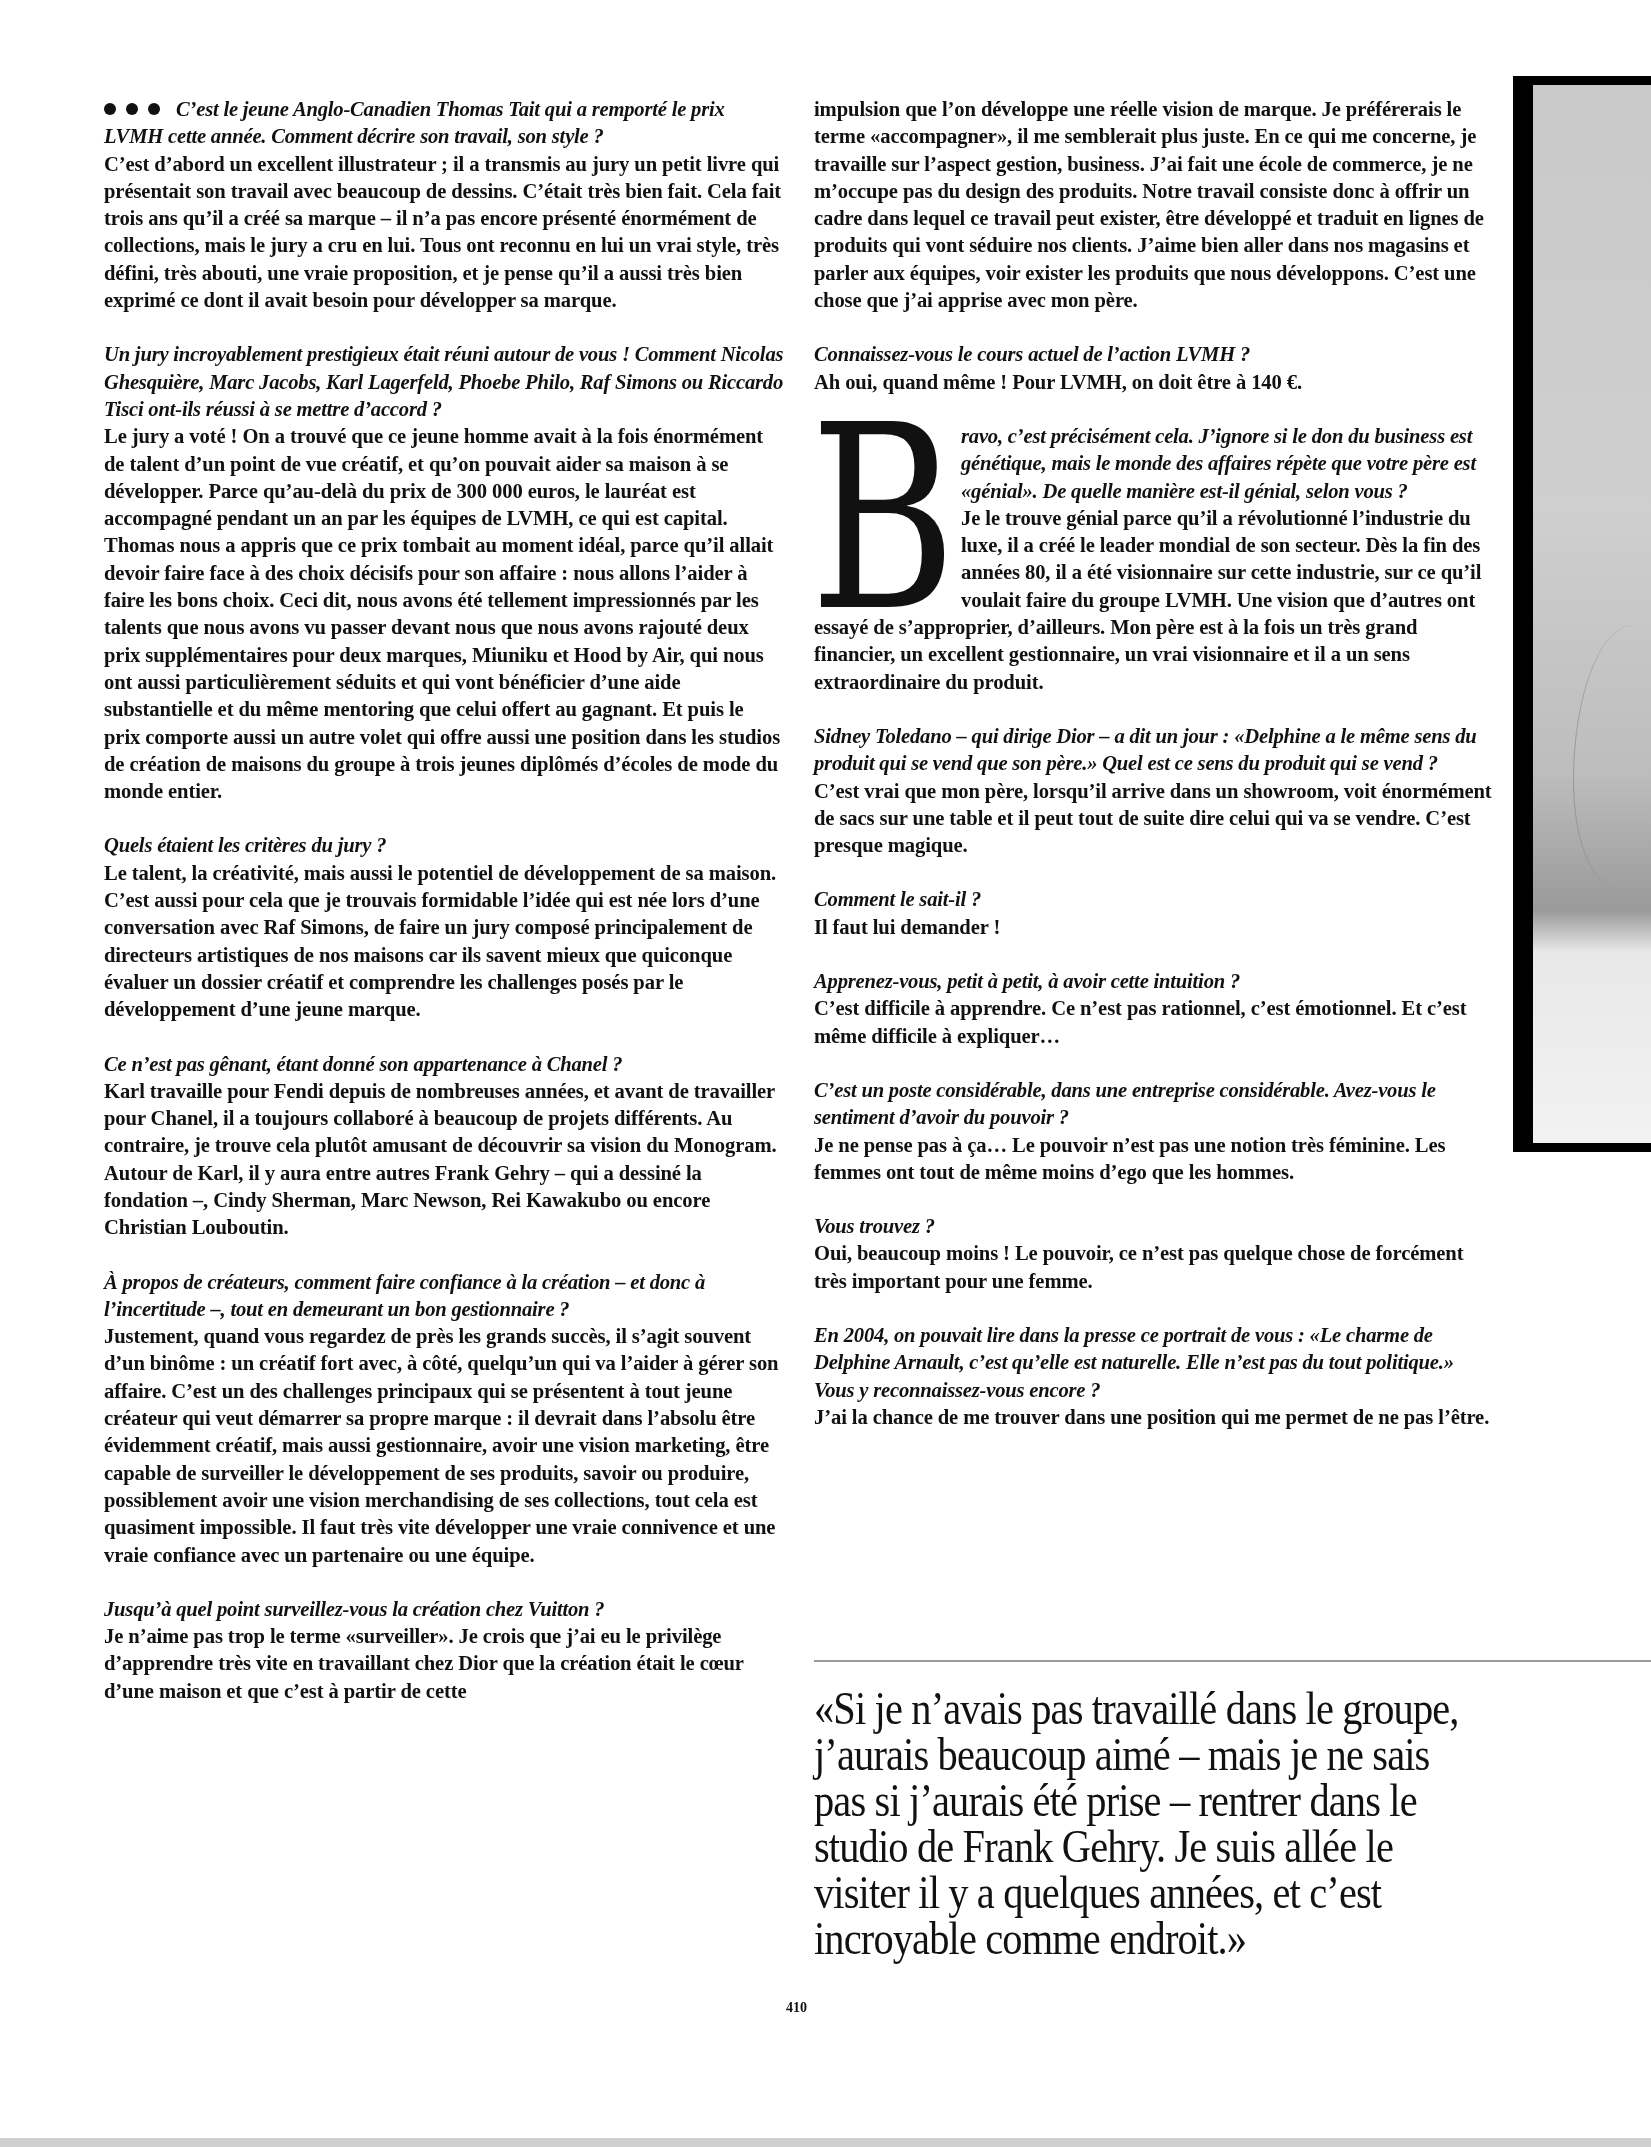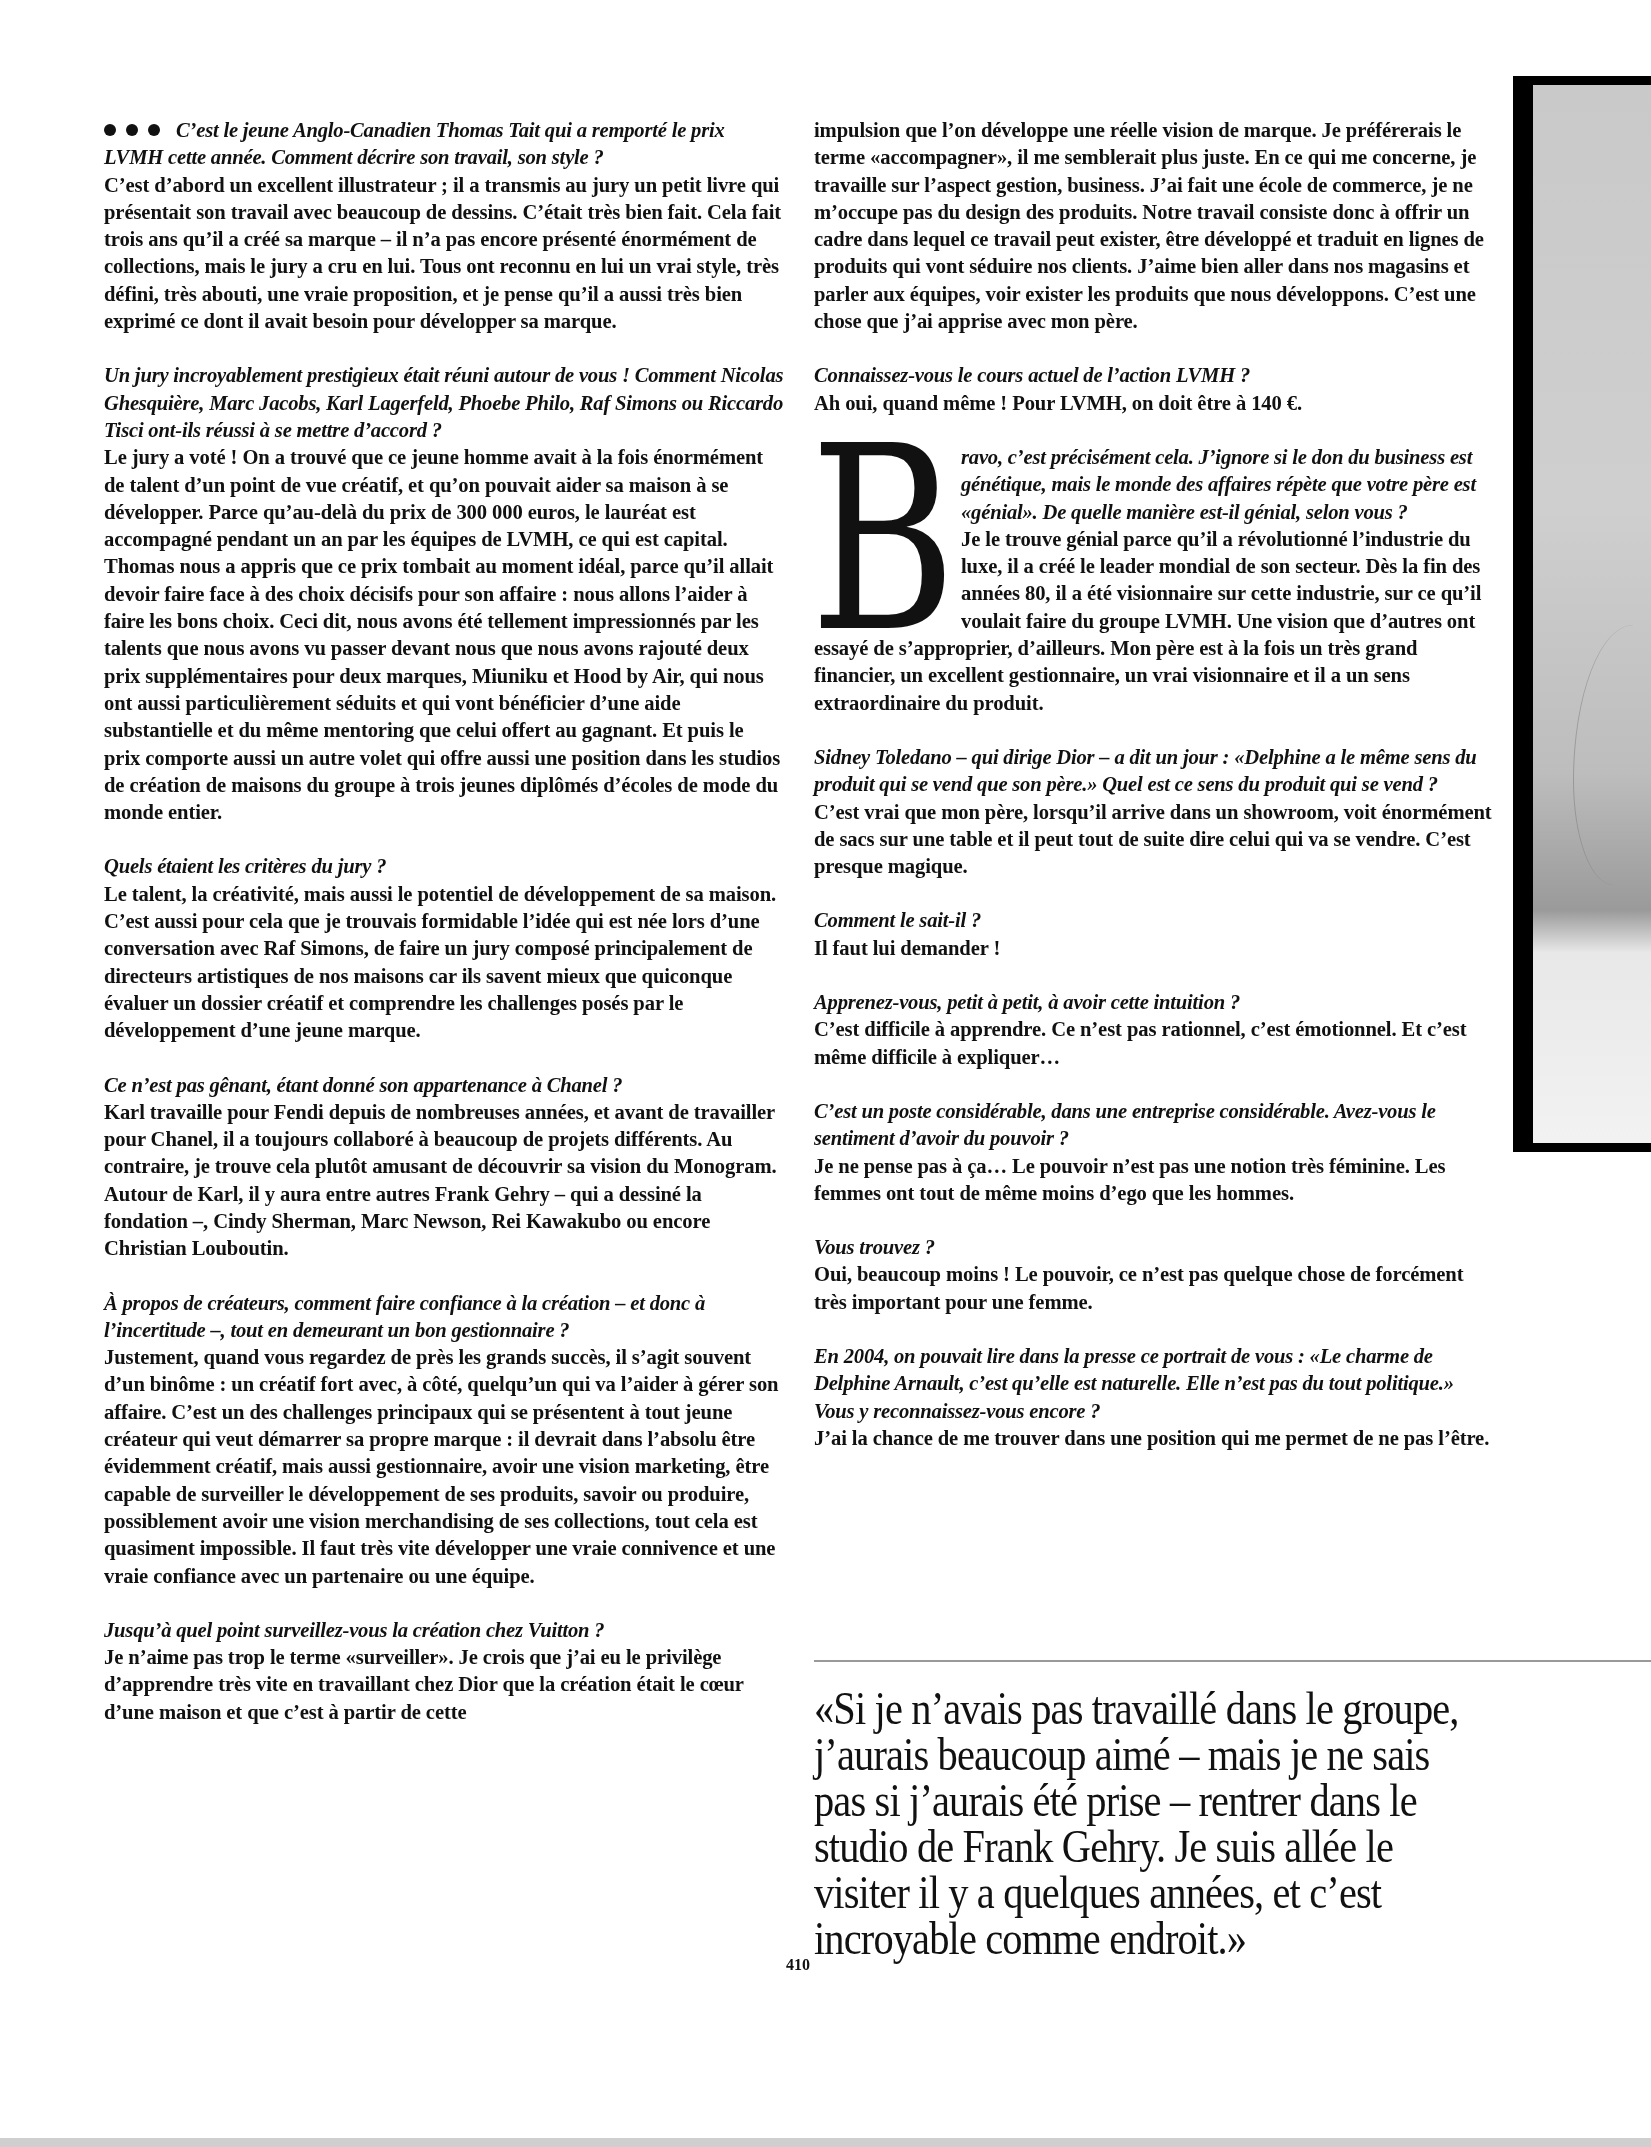--- a/index.html
+++ b/index.html
@@ -1,20 +1,20 @@
 <!DOCTYPE html>
 <html><head>
 <meta charset="utf-8">
 <style>
   html, body { margin: 0; padding: 0; }
   body {
     width: 1651px; height: 2147px; background: #ffffff; position: relative; overflow: hidden;
     font-family: "Liberation Serif", "DejaVu Serif", serif; color: #111;
   }
-  .col { position: absolute; top: 117px; width: 680px; font-size: 20.6px; line-height: 27.3px; }
+  .col { position: absolute; top: 96px; width: 680px; font-size: 20.6px; line-height: 27.3px; }
   .col-left { left: 104px; }
   .col-right { left: 814px; }
   .block { margin: 0 0 27px 0; }
   .q { font-style: italic; font-weight: bold; letter-spacing: -0.2px; display: block; }
   .a { display: block; letter-spacing: -0.1px; font-weight: bold; }
   .dots { display: inline-block; margin-right: 6px; }
   .dot { display: inline-block; width: 12px; height: 12px; border-radius: 50%; background: #111; margin-right: 10px; vertical-align: 1px; }
   .dropcap-block { position: relative; }
   .dropcap {
     float: left; font-family: "DejaVu Serif", "Liberation Serif", serif; font-size: 255px; line-height: 180px;
@@ -27,21 +27,21 @@
     transform: scaleX(0.86); transform-origin: left top; width: 760px;
   }
   .photo {
     position: absolute; left: 1513px; top: 76px; width: 138px; height: 1076px; background: #000;
   }
   .photo-inner {
     position: absolute; left: 20px; top: 9px; right: 0; bottom: 9px;
     background: linear-gradient(180deg, #c9c9c9 0%, #cfcfcf 40%, #bdbdbd 65%, #9a9a9a 78%, #e8e8e8 82%, #f2f2f2 100%);
   }
   .hair { position: absolute; left: 40px; top: 540px; width: 100px; height: 260px; border-left: 1px solid #777; border-radius: 60% 0 0 40%; opacity: .5; }
-  .page-number { position: absolute; left: 786px; top: 1956px; font-size: 16px; font-weight: bold; }
+  .page-number { position: absolute; left: 786px; top: 2000px; font-size: 14px; font-weight: bold; }
   .bottom-bar { position: absolute; left: 0; top: 2138px; width: 1651px; height: 9px; background: #cfcfcf; }
 </style>
 </head>
 <body>
 
 <div class="col col-left">
   <div class="block">
     <span class="q"><span class="dots"><span class="dot"></span><span class="dot"></span><span class="dot"></span></span><span>C’est le jeune Anglo-Canadien Thomas Tait qui a remporté le prix LVMH cette année. Comment décrire son travail, son style ?</span></span>
     <span class="a">C’est d’abord un excellent illustrateur ; il a transmis au jury un petit livre qui présentait son travail avec beaucoup de dessins. C’était très bien fait. Cela fait trois ans qu’il a créé sa marque – il n’a pas encore présenté énormément de collections, mais le jury a cru en lui. Tous ont reconnu en lui un vrai style, très défini, très abouti, une vraie proposition, et je pense qu’il a aussi très bien exprimé ce dont il avait besoin pour développer sa marque.</span>
   </div>

